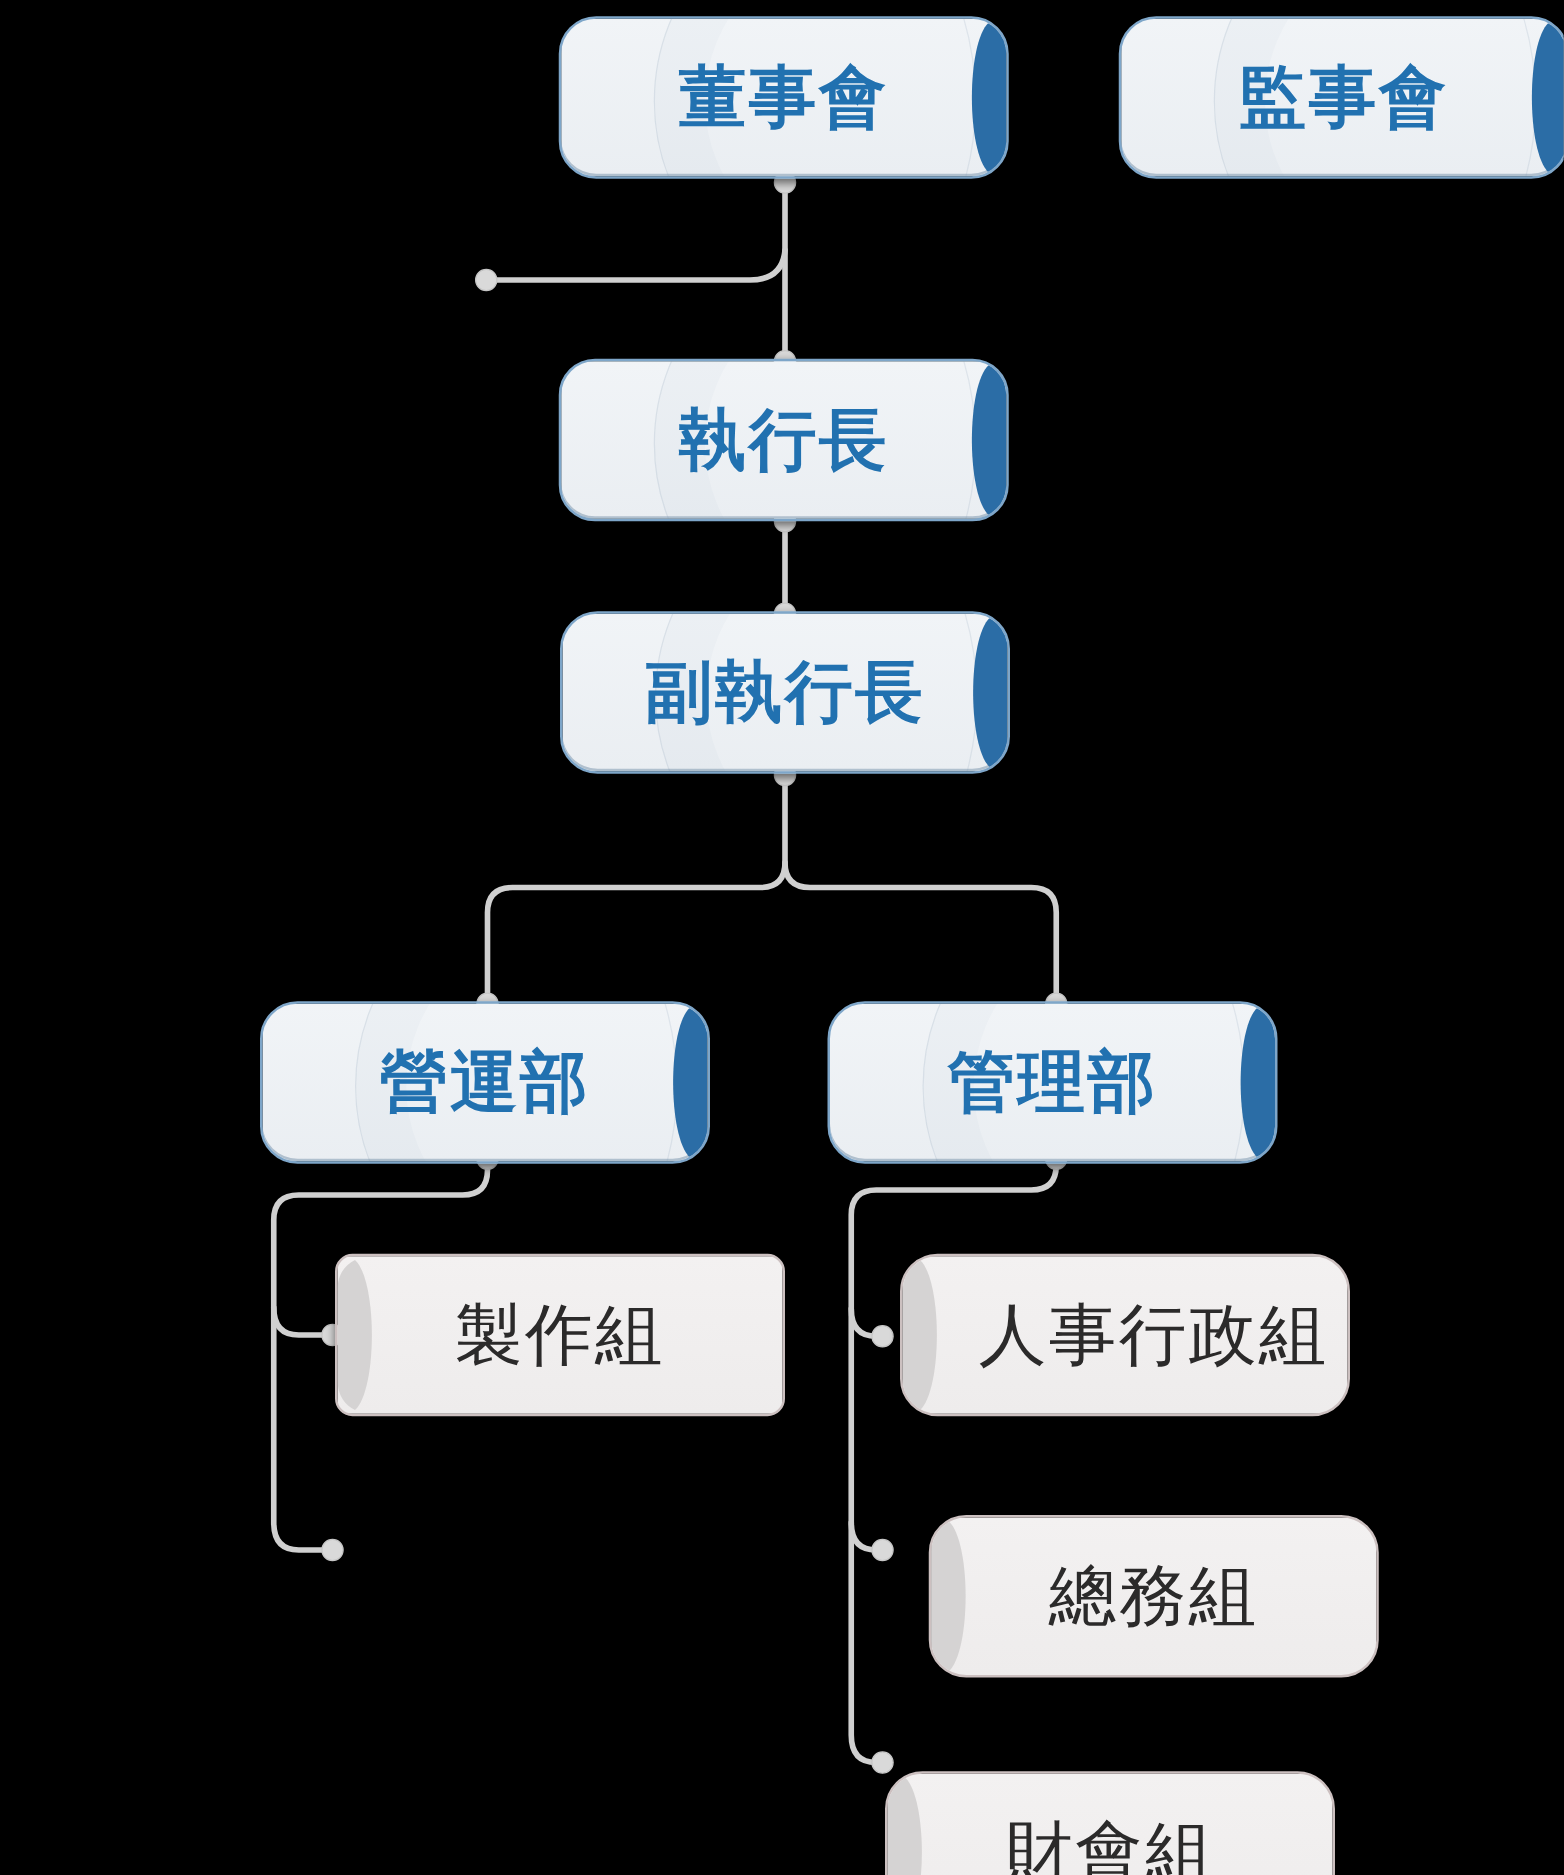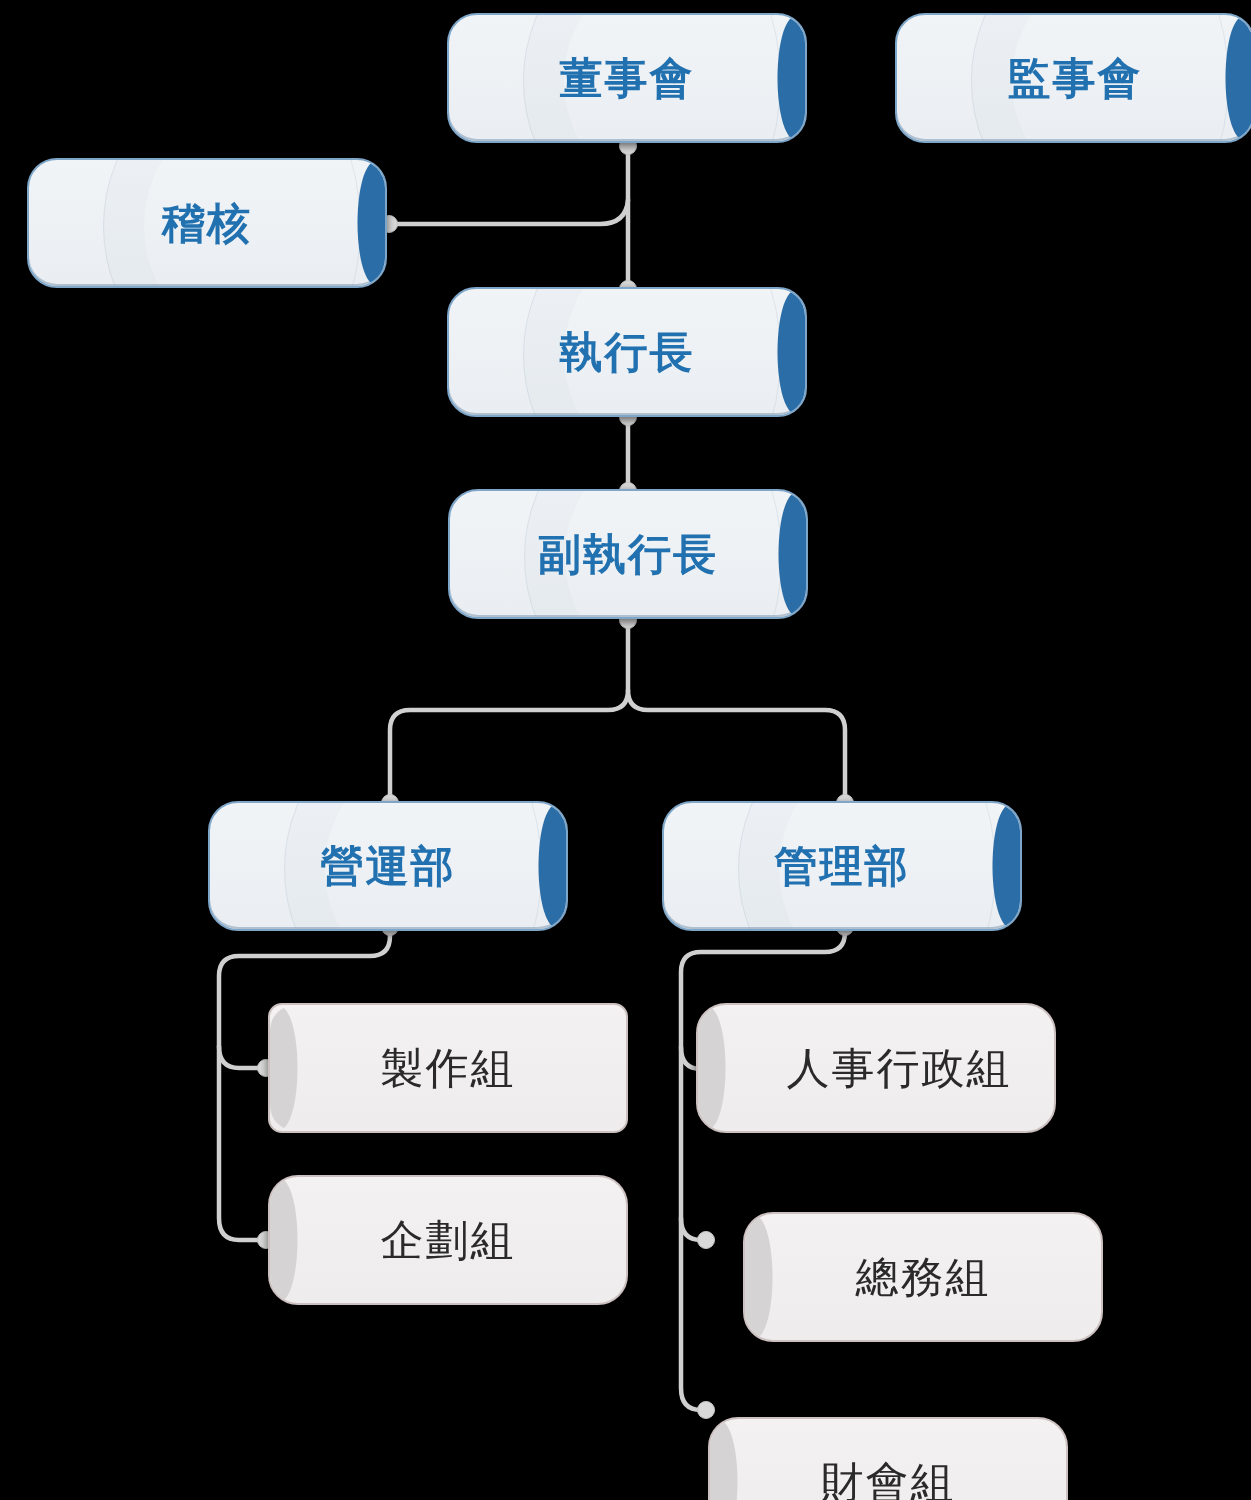--- a/index.html
+++ b/index.html
@@ -21,21 +21,21 @@
 
   
   .node {
     position:absolute; width:360px; height:130px;
     border-radius:30px; box-sizing:border-box;
     display:flex; align-items:center; justify-content:center;
     overflow:hidden; z-index:2;
   }
   .node .label {
     position:relative; z-index:3;
-    font-size:43px; font-weight:600; letter-spacing:2px;
+    font-size:54px; font-weight:600; letter-spacing:2px;
     line-height:1; white-space:nowrap;
   }
   .crescent { position:absolute; top:0; height:100%; width:44px; z-index:2; }
   .cres-right { right:0; }
   .cres-left  { left:0; }
 
   .primary {
     background:linear-gradient(180deg,#f1f4f7 0%,#eaeef2 100%);
     border:2px solid #7ea6c9;
     box-shadow: inset 0 -2px 0 rgba(70,105,140,.35), 0 3px 8px rgba(0,0,0,.55);
@@ -107,26 +107,20 @@
     <span class="label">董事會</span>
   </div>
 
   <div class="node primary" style="left:883px; top:13px;margin-left:12px;">
     <svg class="crescent cres-right" viewBox="0 0 44 130" preserveAspectRatio="none" aria-hidden="true">
         <path d="M30 3 C12 20 12 110 30 127 C38 123 44 115 44 102 L44 28 C44 15 38 7 30 3 Z"></path>
       </svg>
     <span class="label">監事會</span>
   </div>
 
-  <div class="node primary" style="left:27px; top:158px;">
-    <svg class="crescent cres-right" viewBox="0 0 44 130" preserveAspectRatio="none" aria-hidden="true">
-        <path d="M30 3 C12 20 12 110 30 127 C38 123 44 115 44 102 L44 28 C44 15 38 7 30 3 Z"></path>
-      </svg>
-    <span class="label">稽核</span>
-  </div>
 
   <div class="node primary" style="left:447px; top:287px;border-radius:29px;">
     <svg class="crescent cres-right" viewBox="0 0 44 130" preserveAspectRatio="none" aria-hidden="true">
         <path d="M30 3 C12 20 12 110 30 127 C38 123 44 115 44 102 L44 28 C44 15 38 7 30 3 Z"></path>
       </svg>
     <span class="label">執行長</span>
   </div>
 
   <div class="node primary" style="left:448px; top:489px;">
     <svg class="crescent cres-right" viewBox="0 0 44 130" preserveAspectRatio="none" aria-hidden="true">
@@ -149,28 +143,22 @@
     <span class="label">管理部</span>
   </div>
 
   <div class="node secondary" style="left:268px; top:1003px;border-radius:14px;">
     <svg class="crescent cres-left" viewBox="0 0 44 130" preserveAspectRatio="none" aria-hidden="true">
         <path d="M14 3 C32 20 32 110 14 127 C6 123 0 115 0 102 L0 28 C0 15 6 7 14 3 Z"></path>
       </svg>
     <span class="label">製作組</span>
   </div>
 
-  <div class="node secondary" style="left:268px; top:1175px;">
-    <svg class="crescent cres-left" viewBox="0 0 44 130" preserveAspectRatio="none" aria-hidden="true">
-        <path d="M14 3 C32 20 32 110 14 127 C6 123 0 115 0 102 L0 28 C0 15 6 7 14 3 Z"></path>
-      </svg>
-    <span class="label">企劃組</span>
-  </div>
 
-  <div class="node secondary" style="left:696px; top:1003px;padding-left:46px;">
+  <div class="node secondary" style="left:720px; top:1003px;padding-left:46px;">
     <svg class="crescent cres-left" viewBox="0 0 44 130" preserveAspectRatio="none" aria-hidden="true">
         <path d="M14 3 C32 20 32 110 14 127 C6 123 0 115 0 102 L0 28 C0 15 6 7 14 3 Z"></path>
       </svg>
     <span class="label">人事行政組</span>
   </div>
 
   <div class="node secondary" style="left:708px; top:1212px;margin-left:35px;">
     <svg class="crescent cres-left" viewBox="0 0 44 130" preserveAspectRatio="none" aria-hidden="true">
         <path d="M14 3 C32 20 32 110 14 127 C6 123 0 115 0 102 L0 28 C0 15 6 7 14 3 Z"></path>
       </svg>

